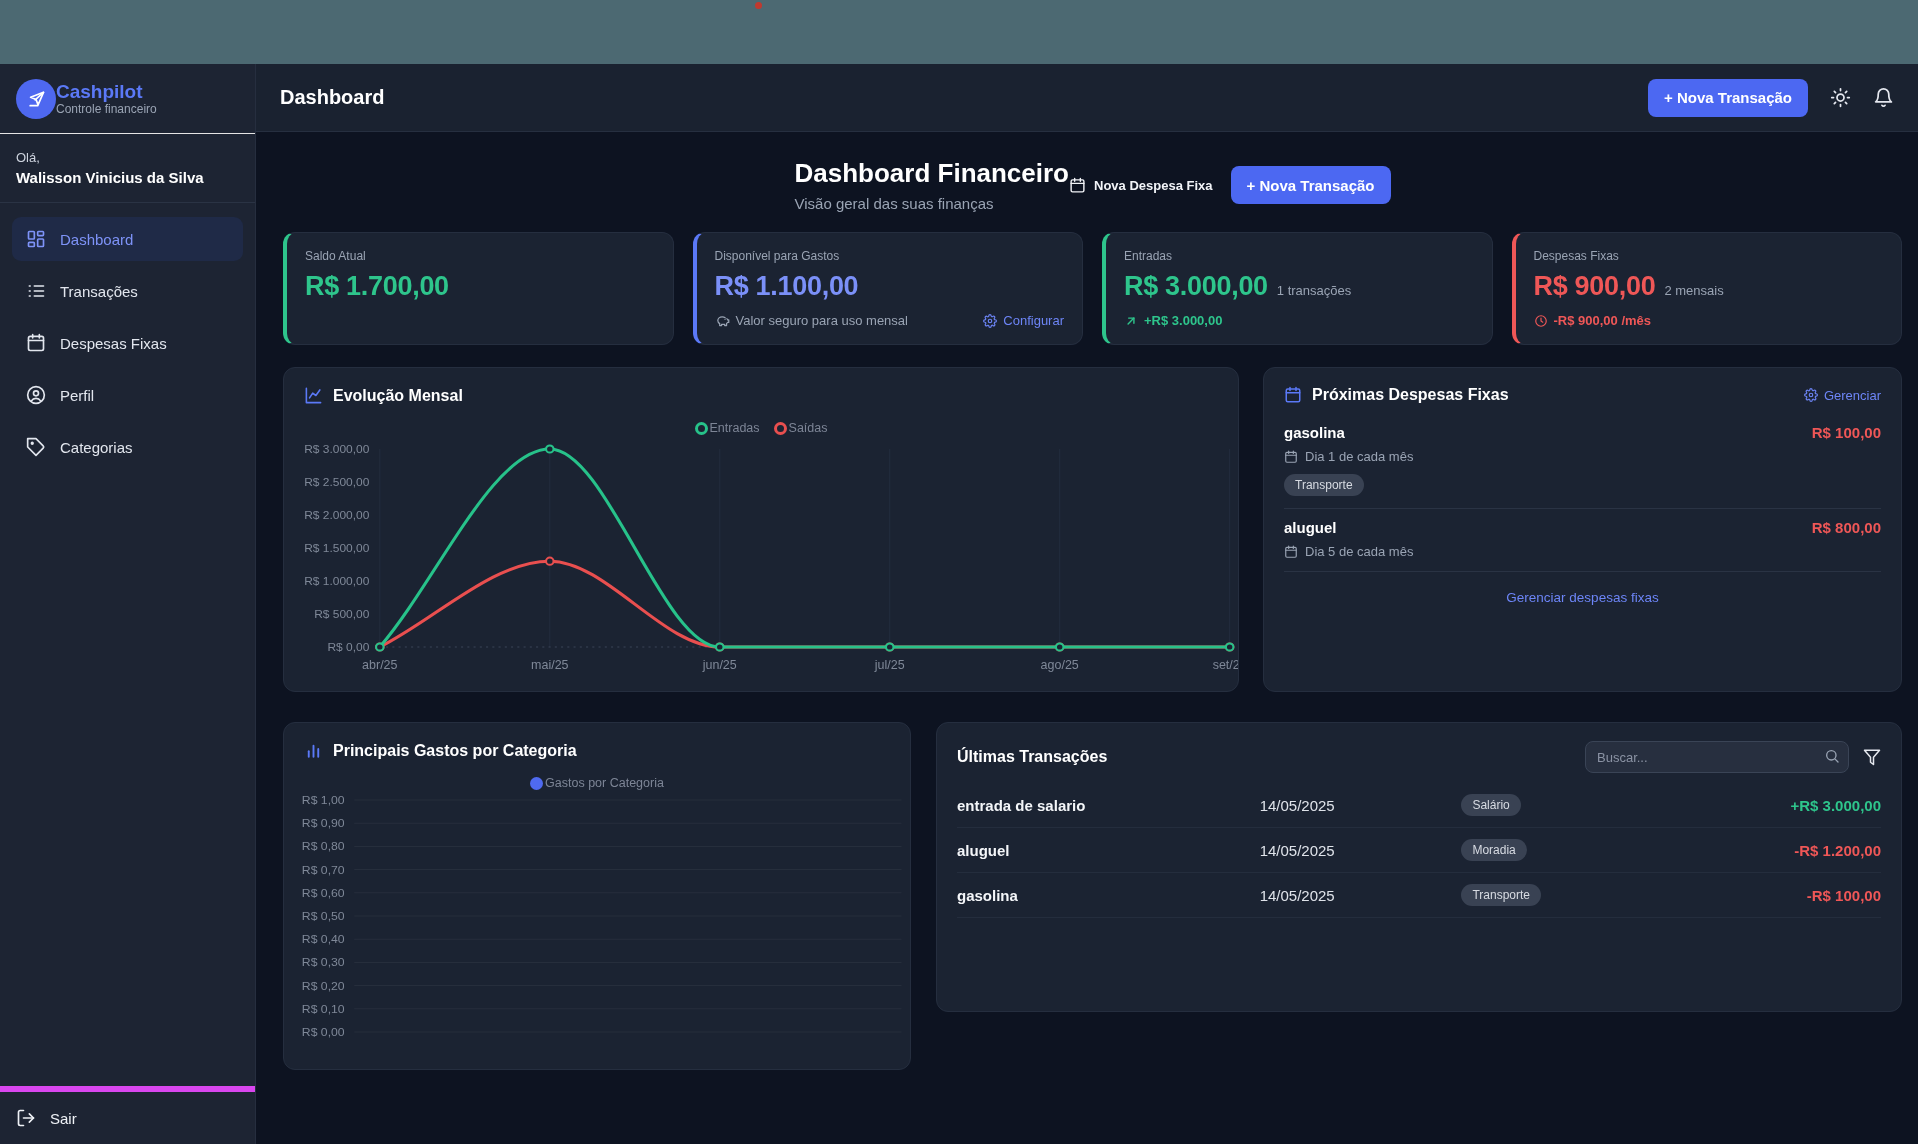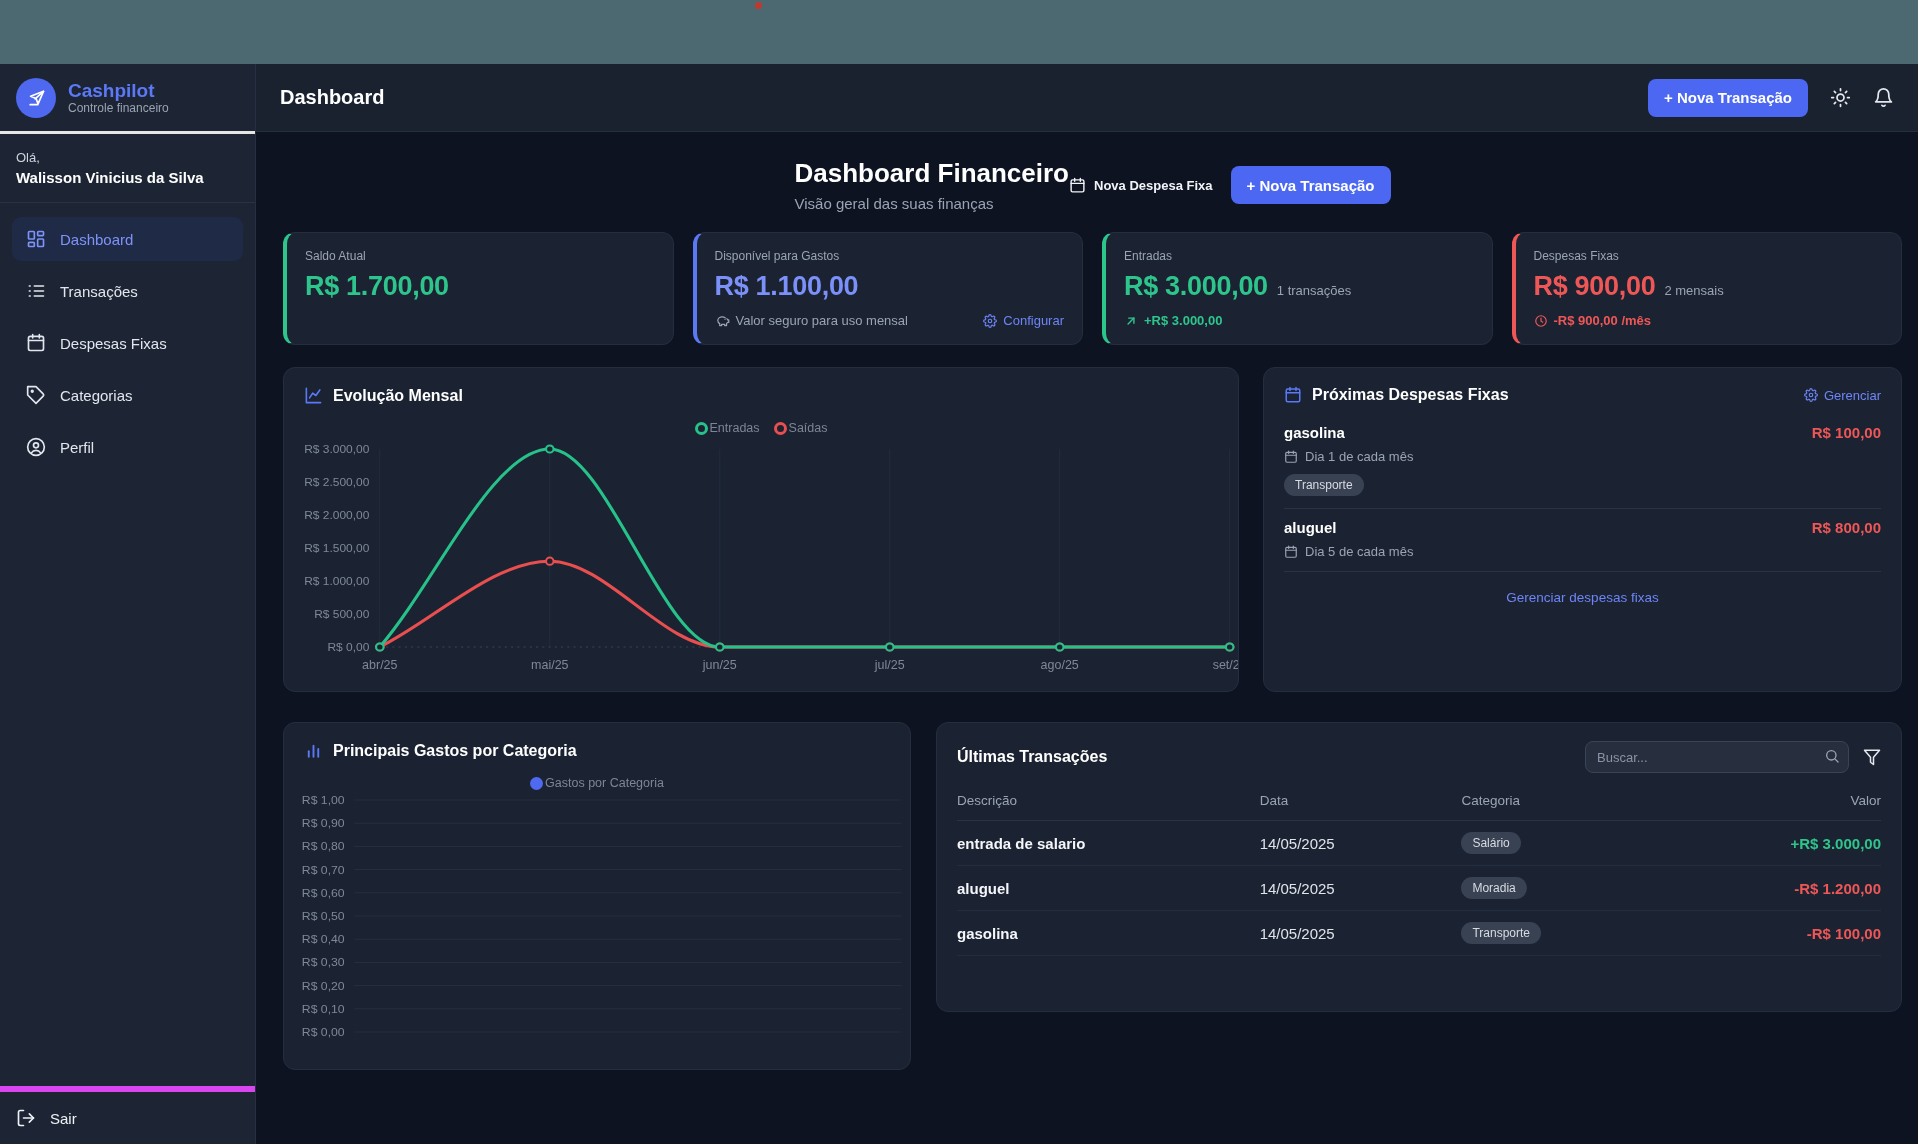--- a/index.html
+++ b/index.html
@@ -11,21 +11,21 @@
   }
   
   .top-banner { height:64px; width:100%; position:relative; }
   .record-dot { position:absolute; left:755px; top:2px; width:7px; height:7px; border-radius:50%; }
 
   
   .app { display:flex; height:1080px; }
 
   
   .sidebar { width:256px; background:#1d2433; border-right:1px solid #262e3f; display:flex; flex-direction:column; }
-  .brand { height:70px; display:flex; align-items:center; gap:12px; padding:0 16px; border-bottom:3px solid #e5e5e5; }
+  .brand { height:70px; display:flex; align-items:center; padding:0 16px; border-bottom:1px solid #e5e5e5; }
   .brand-logo { width:40px; height:40px; border-radius:50%; background:#4e68f0; display:flex; align-items:center; justify-content:center; color:#fff; flex:0 0 auto; }
   .brand-name { font-size:19px; font-weight:bold; color:#5b79f7; line-height:1.15; }
   .brand-tagline { font-size:12px; color:#9aa4b4; }
   .greeting { padding:16px; border-bottom:1px solid #2a3344; }
   .greeting-hi { font-size:13px; color:#cdd3de; margin-bottom:4px; }
   .greeting-name { font-size:15px; font-weight:bold; color:#ffffff; }
   .nav { padding:14px 12px; display:flex; flex-direction:column; gap:8px; }
   .nav-item { display:flex; align-items:center; gap:14px; padding:12px 14px; border-radius:9px; font-size:15px; color:#e2e6ee; cursor:pointer; }
   .nav-item .ic { color:#e2e6ee; }
   .nav-item.active { background:#1f2a47; color:#7e93f8; }
@@ -170,35 +170,35 @@
             <svg width="20" height="20" viewBox="0 0 24 24" fill="none" stroke="currentColor" stroke-width="2" stroke-linecap="round" stroke-linejoin="round">
               <rect x="3" y="4" width="18" height="17" rx="2"></rect>
               <path d="M16 2v4M8 2v4M3 9h18"></path>
             </svg>
           </span>
           <span>Despesas Fixas</span>
         </div>
         <div class="nav-item">
           <span class="ic">
             <svg width="20" height="20" viewBox="0 0 24 24" fill="none" stroke="currentColor" stroke-width="2" stroke-linecap="round" stroke-linejoin="round">
-              <path d="M20.59 13.41 12 22 2 12V2h10l8.59 8.59a2 2 0 0 1 0 2.82z"></path>
-              <circle cx="7.5" cy="7.5" r="1"></circle>
-            </svg>
-          </span>
-          <span>Categorias</span>
-        </div>
-        <div class="nav-item">
-          <span class="ic">
-            <svg width="20" height="20" viewBox="0 0 24 24" fill="none" stroke="currentColor" stroke-width="2" stroke-linecap="round" stroke-linejoin="round">
               <circle cx="12" cy="12" r="10"></circle>
               <circle cx="12" cy="10" r="3"></circle>
               <path d="M6.5 19a6.5 6.5 0 0 1 11 0"></path>
             </svg>
           </span>
           <span>Perfil</span>
+        </div>
+        <div class="nav-item">
+          <span class="ic">
+            <svg width="20" height="20" viewBox="0 0 24 24" fill="none" stroke="currentColor" stroke-width="2" stroke-linecap="round" stroke-linejoin="round">
+              <path d="M20.59 13.41 12 22 2 12V2h10l8.59 8.59a2 2 0 0 1 0 2.82z"></path>
+              <circle cx="7.5" cy="7.5" r="1"></circle>
+            </svg>
+          </span>
+          <span>Categorias</span>
         </div>
       </nav>
 
     <div class="sidebar-spacer"></div>
 
     <div class="logout-section">
       <div class="logout-row">
         <span class="ic">
           <svg width="20" height="20" viewBox="0 0 24 24" fill="none" stroke="currentColor" stroke-width="2" stroke-linecap="round" stroke-linejoin="round">
               <path d="M9 21H5a2 2 0 0 1-2-2V5a2 2 0 0 1 2-2h4"></path>
@@ -509,26 +509,20 @@
               <button class="icon-btn">
                 <span class="ic">
                   <svg width="18" height="18" viewBox="0 0 24 24" fill="none" stroke="currentColor" stroke-width="2" stroke-linecap="round" stroke-linejoin="round">
                       <path d="M22 3H2l8 9.46V19l4 3v-9.54L22 3z"></path>
                     </svg>
                 </span>
               </button>
             </div>
           </div>
           <div class="tx-grid">
-            <div class="tx-header-row" id="tx-header">
-                <span>Descrição</span>
-                <span>Data</span>
-                <span>Categoria</span>
-                <span class="col-right">Valor</span>
-              </div>
             <div id="tx-rows">
                 <div class="tx-row">
                   <span class="tx-desc">entrada de salario</span>
                   <span class="tx-date">14/05/2025</span>
                   <span><span class="badge" style="margin-top:0">Salário</span></span>
                   <span class="tx-value col-right" style="color:#2ec58c">+R$ 3.000,00</span>
                 </div>
                 <div class="tx-row">
                   <span class="tx-desc">aluguel</span>
                   <span class="tx-date">14/05/2025</span>

